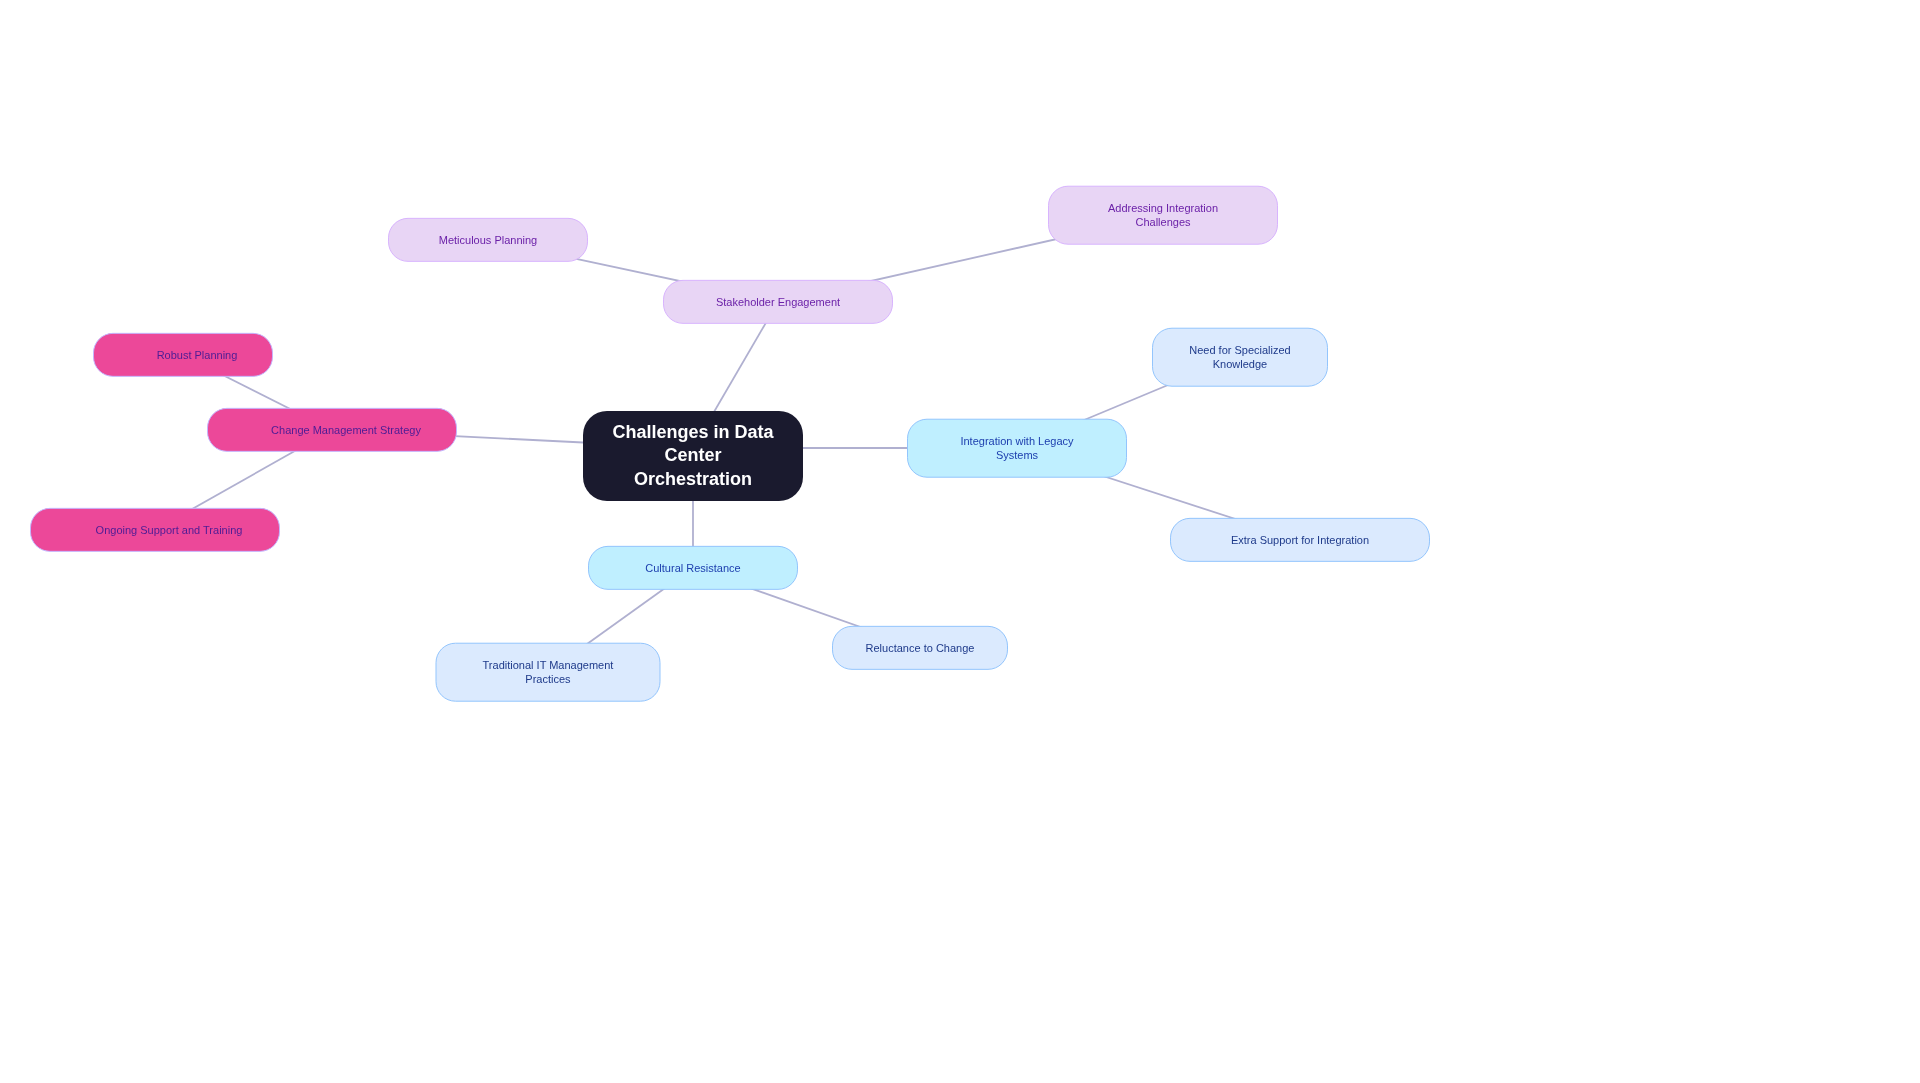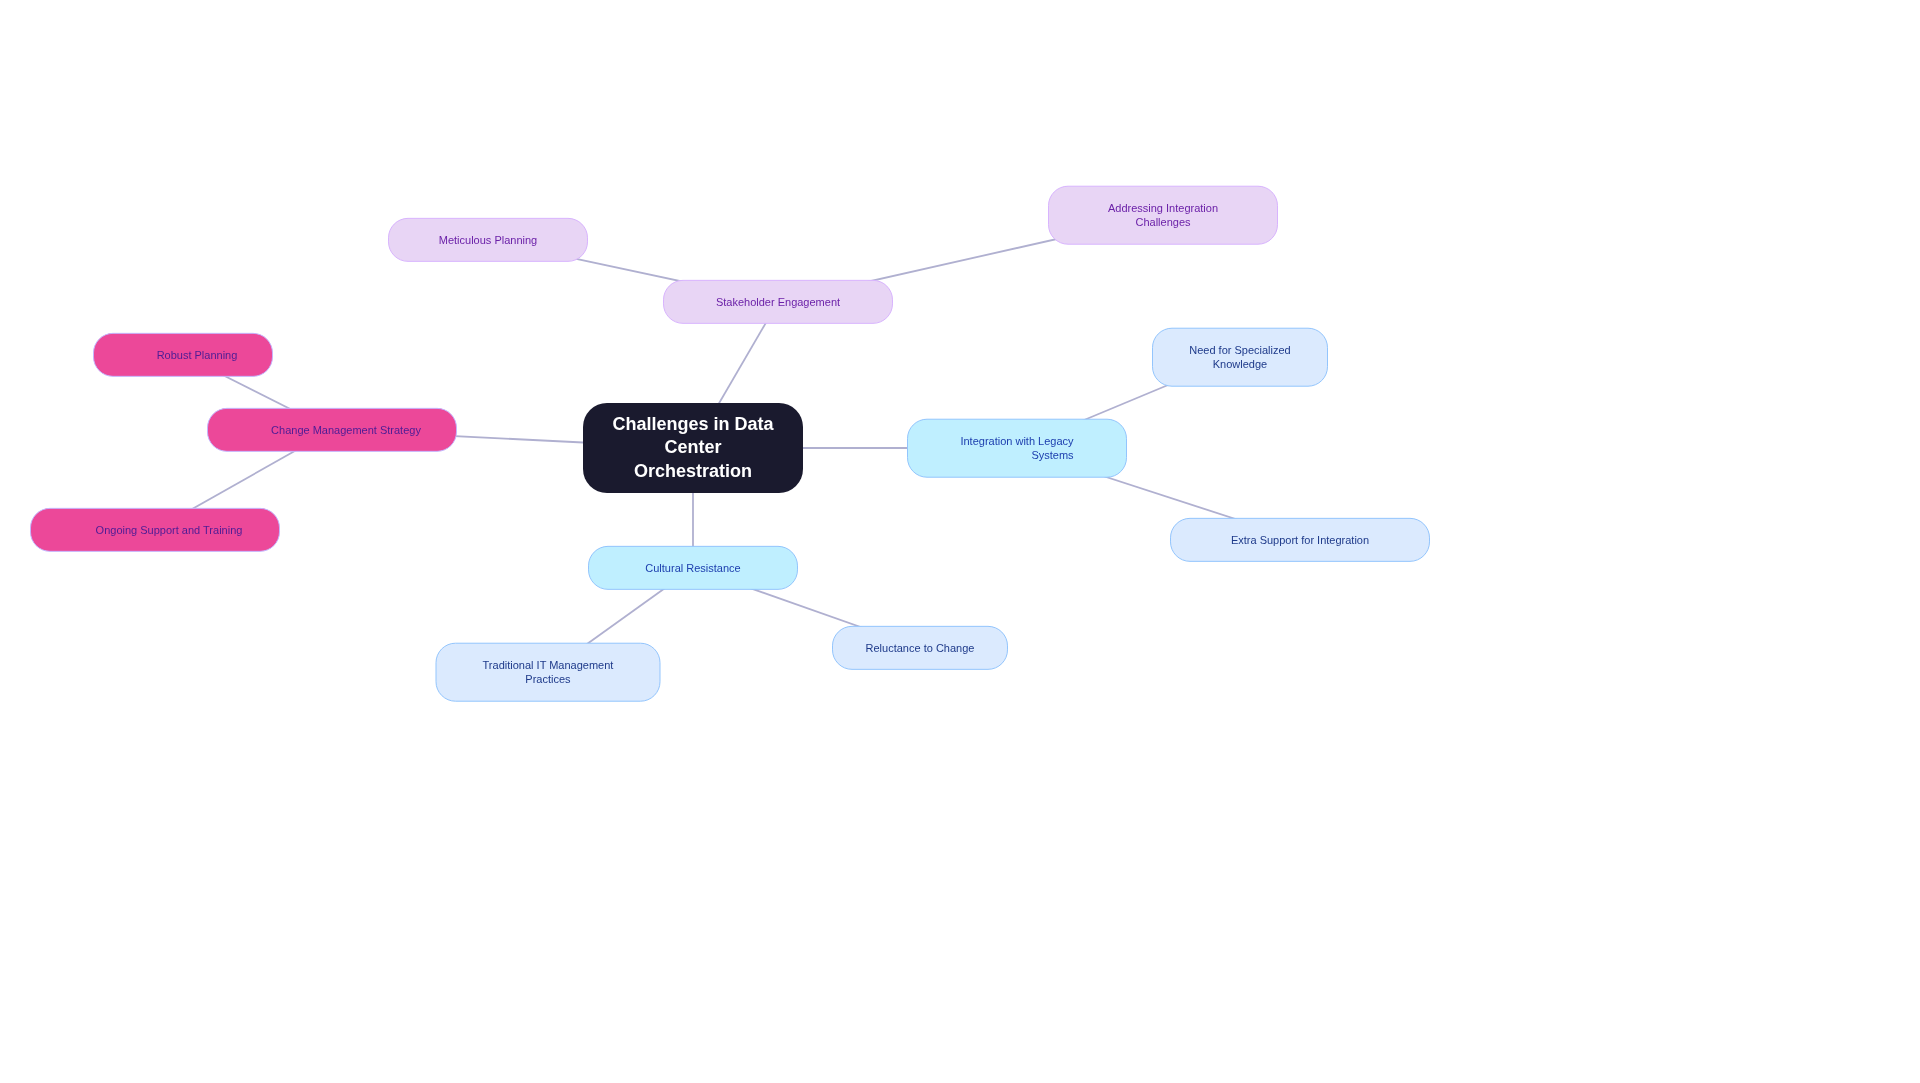--- a/index.html
+++ b/index.html
@@ -32,20 +32,21 @@
       transform: translate(-50%, -50%);
     }
     .node-center {
       background: #1a1a2e;
       color: #ffffff;
       font-size: 18px;
       font-weight: 600;
       width: 220px;
       height: 90px;
       border-radius: 24px;
+      margin-top: 8px;
     }
     .node-purple {
       background: #e8d5f5;
       color: #6b21a8;
       border: 1.5px solid #d8b4fe;
     }
     .node-lavender {
       background: #ec4899;
       color: #4c1d95;
       border: 1.5px solid #c4b5fd;
@@ -103,21 +104,21 @@
 </div>
 
 <div class="node node-lavender" style="left: 183px; top: 355px; width: 180px;">
   <span>Robust Planning</span>
 </div>
 
 <div class="node node-lavender" style="left: 155px; top: 530px; width: 250px;">
   <span>Ongoing Support and Training</span>
 </div>
 
-<div class="node node-blue" style="left: 1017px; top: 448px; width: 220px; text-align: right;">
+<div class="node node-blue" style="left: 1017px; top: 448px; width: 220px;">
   <span style="white-space:pre-line;">Integration with Legacy
 Systems</span>
 </div>
 
 <div class="node node-lightblue" style="left: 1240px; top: 341px; width: 176px; margin-top: 16px;">
   <span style="white-space:pre-line;">Need for Specialized
 Knowledge</span>
 </div>
 
 <div class="node node-lightblue" style="left: 1300px; top: 540px; width: 260px;">

